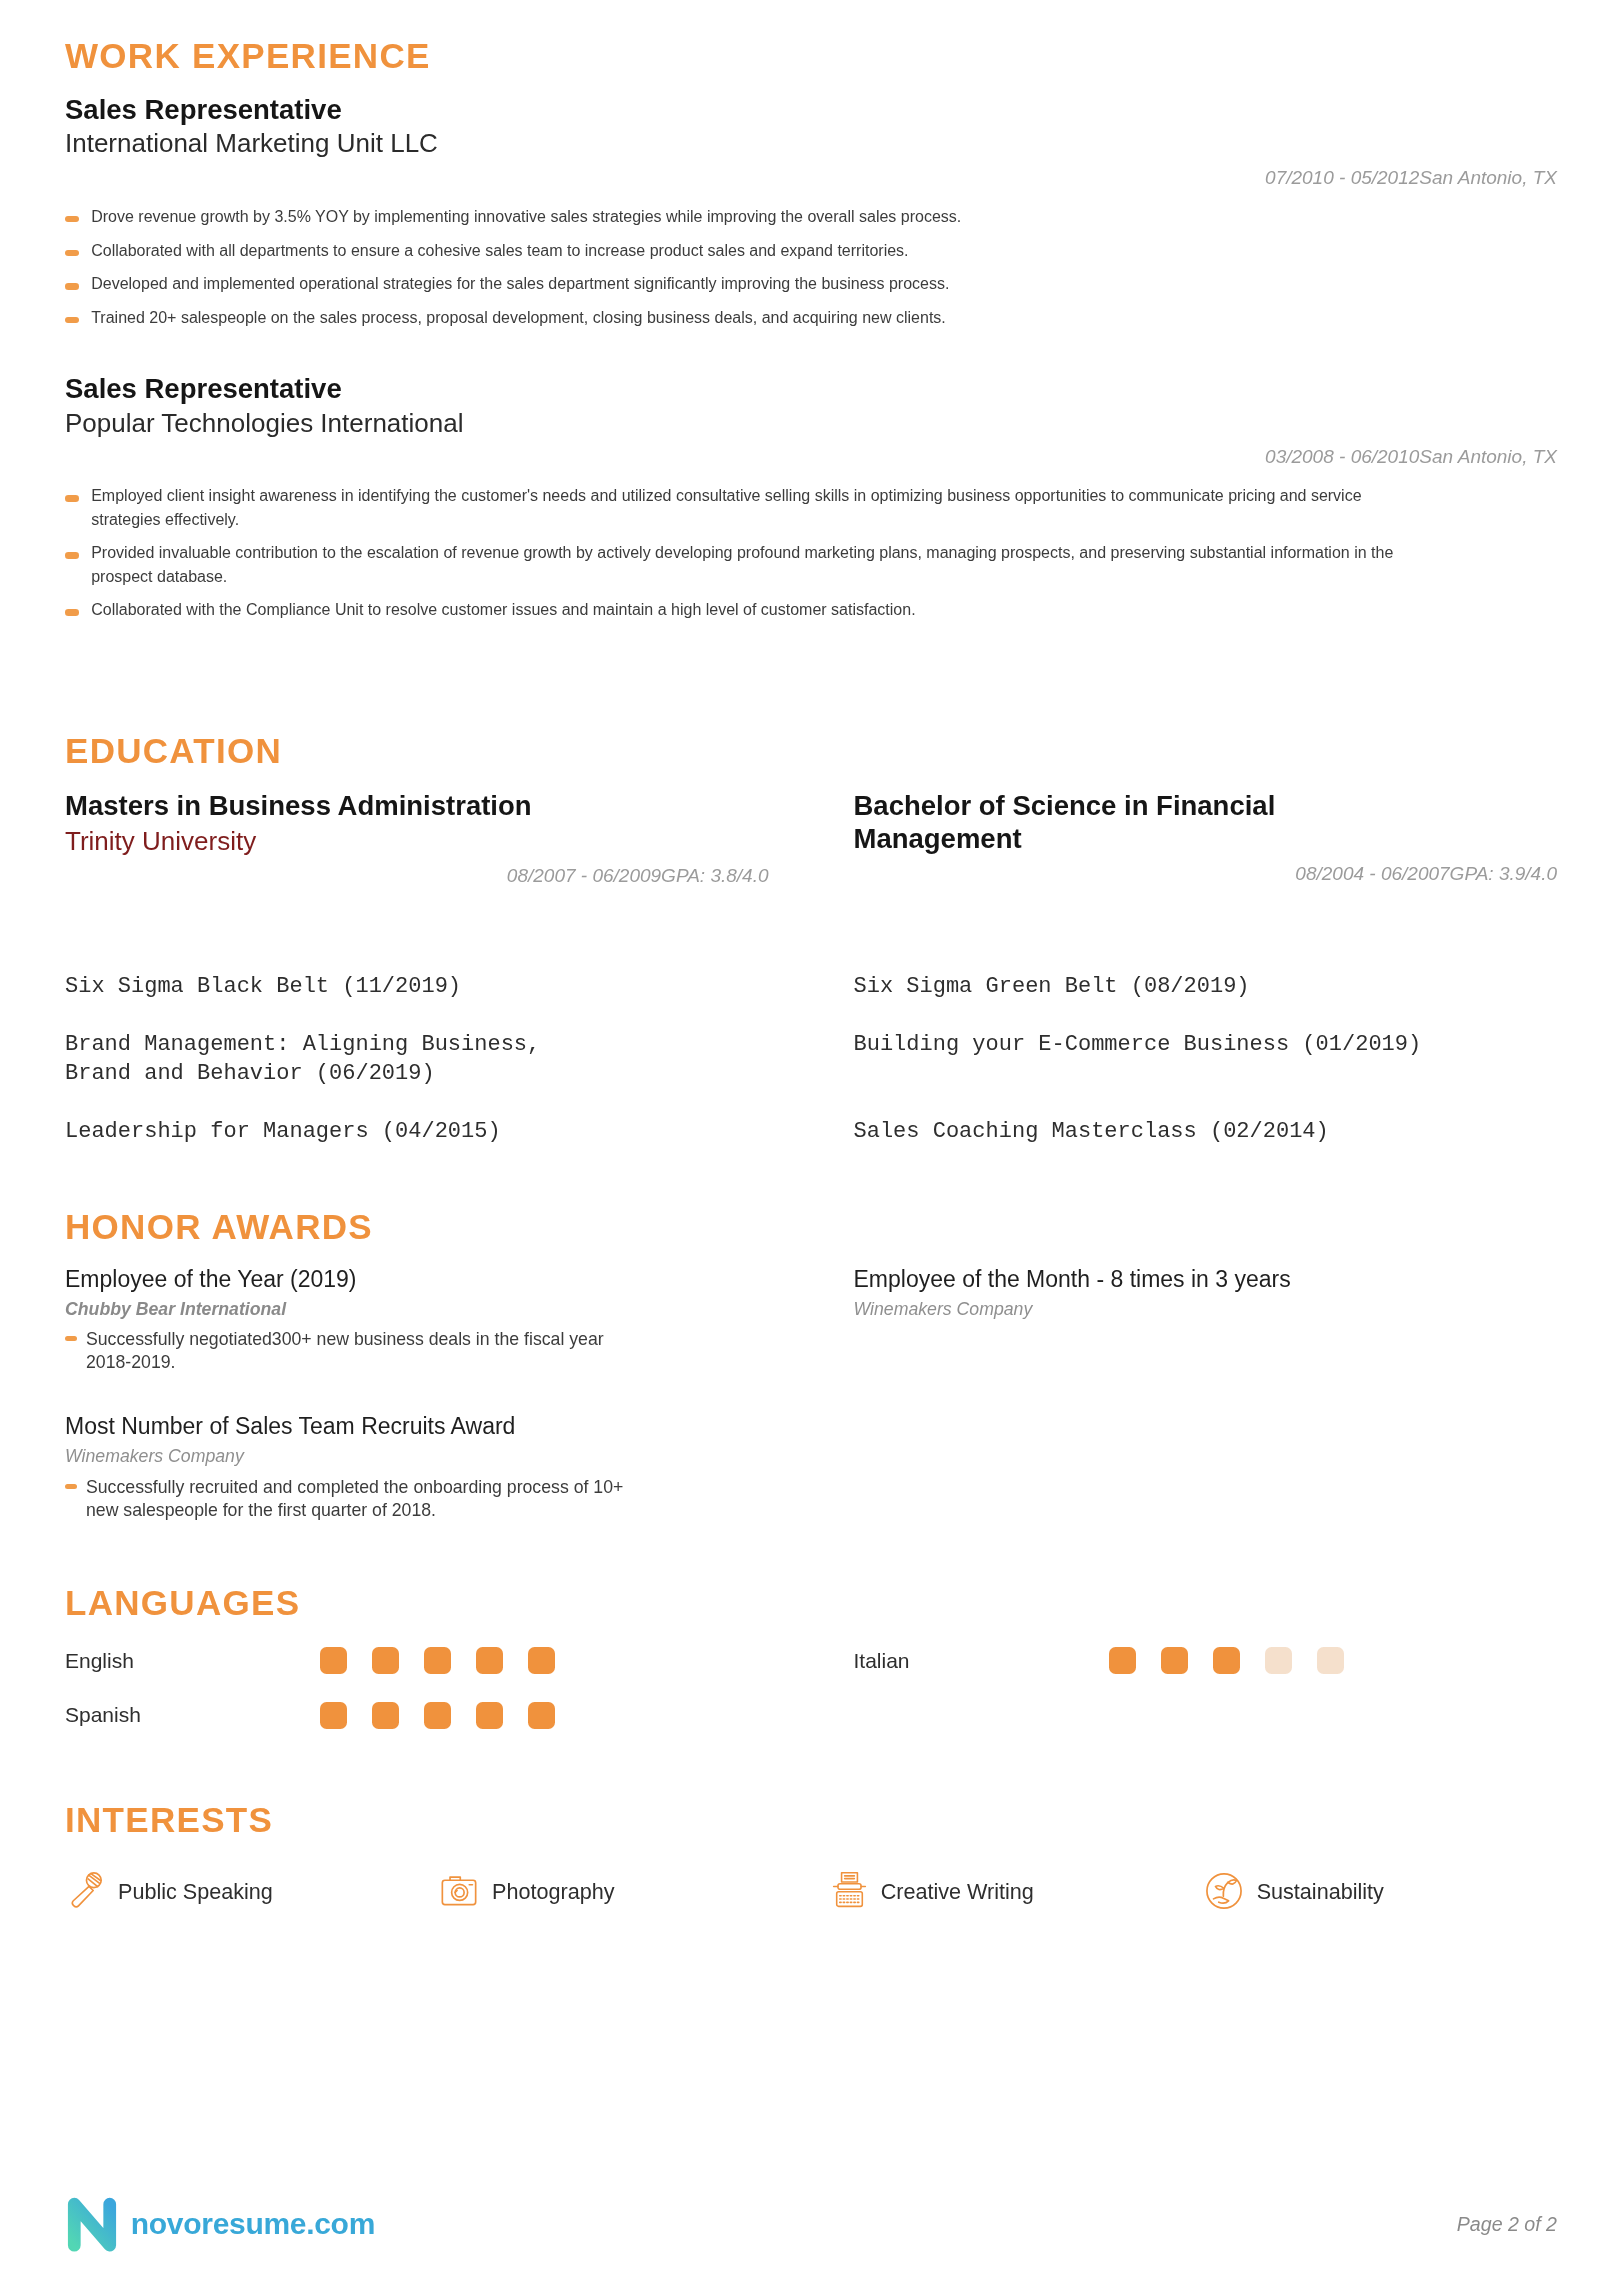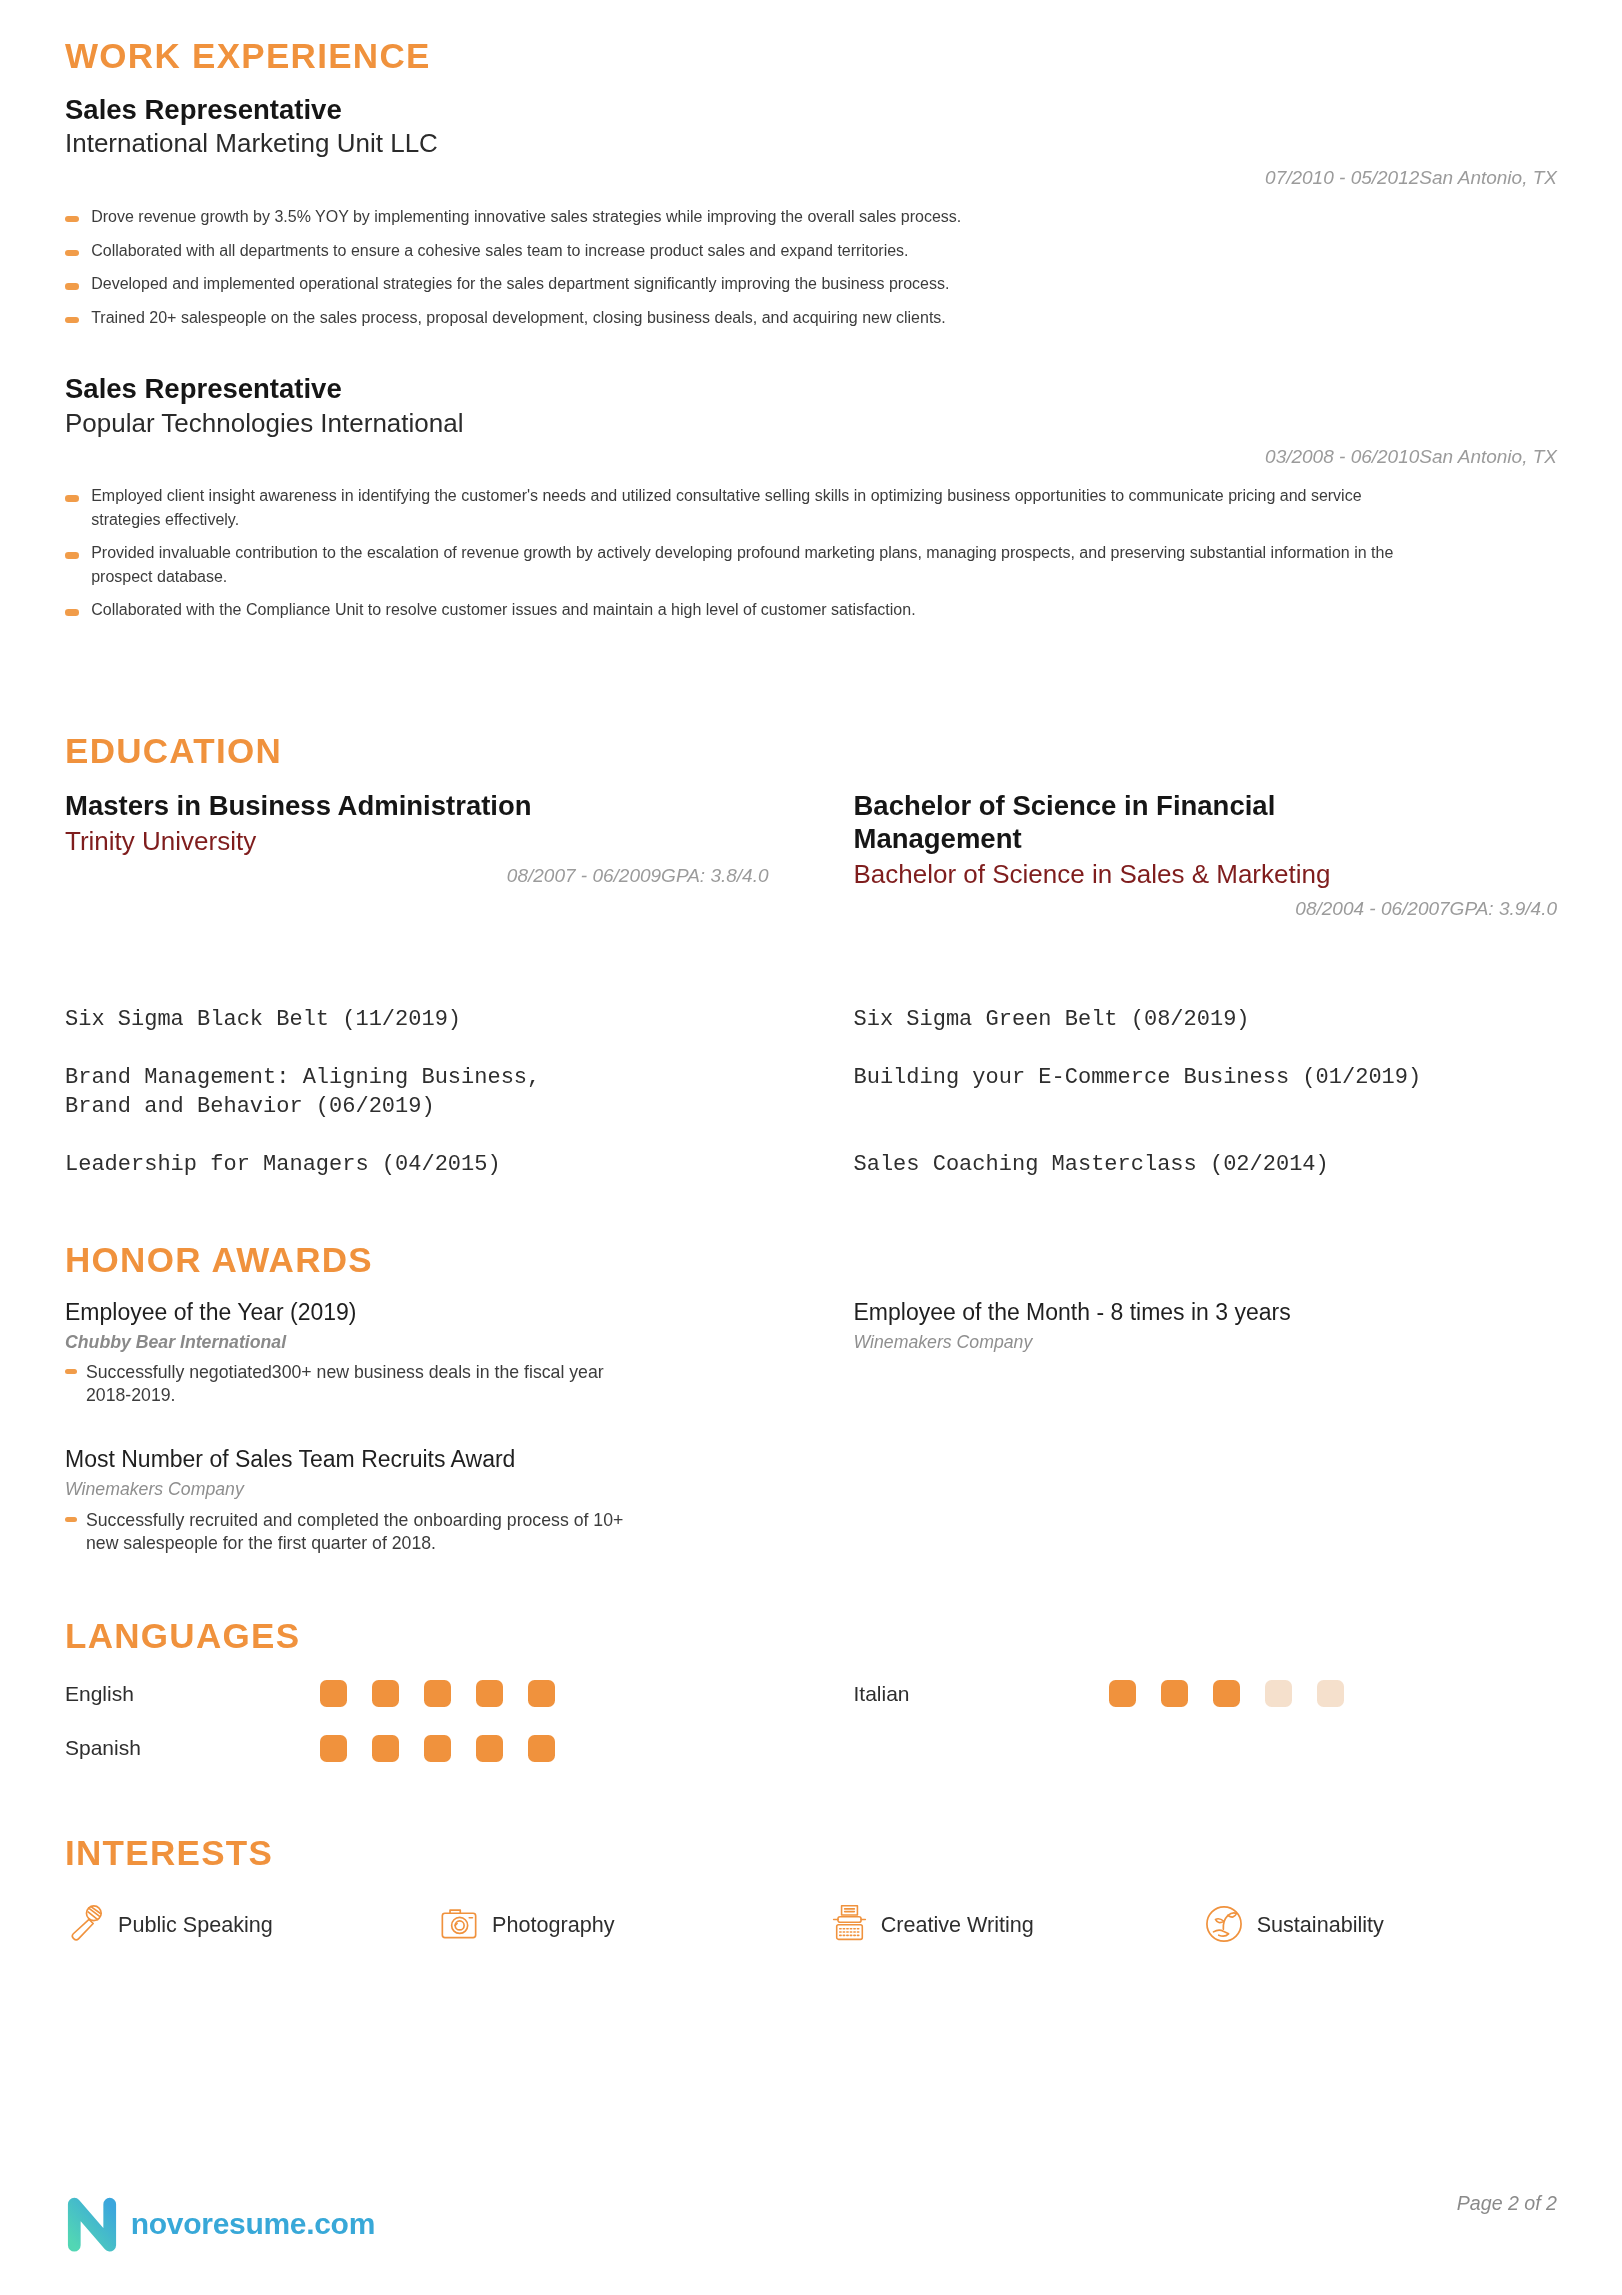--- a/index.html
+++ b/index.html
@@ -62,21 +62,21 @@
   .sq { width:27px; height:27px; border-radius:6.5px; display:inline-block; }
   .sq.on  { background:#F0923D; }
   .sq.off { background:#F5E0CC; }
   
   .int-section { margin-top:72px; }
   .int-grid { display:grid; grid-template-columns:1fr 1.05fr 1fr 0.95fr; margin-top:30px; }
   .interest-item { display:flex; align-items:center; gap:12px; }
   .interest-item svg { flex:0 0 auto; }
   .interest-label { font-size:21.6px; color:#2e2e2e; }
   
-  .footer { margin-top:auto; display:flex; align-items:flex-start; justify-content:space-between; }
+  .footer { margin-top:auto; display:flex; align-items:center; justify-content:space-between; }
   .brand { display:flex; align-items:center; gap:11.8px; text-decoration:none; }
   .brand-name { font-size:30px; font-weight:700; color:#38A8D8; letter-spacing:-0.3px; }
   .page-number { font-size:19.6px; font-style:italic; color:#8a8a8a; }
 </style>
 </head>
 <body>
 
 <section>
   <h2 class="section-title">WORK EXPERIENCE</h2>
 
@@ -137,21 +137,20 @@
     <div>
       <div class="degree">Masters in Business Administration</div>
       <div class="school">Trinity University</div>
       <div class="meta-row">
         <span class="meta">08/2007 - 06/2009</span>
         <span class="meta">GPA: 3.8/4.0</span>
       </div>
     </div>
     <div>
       <div class="degree narrow-title">Bachelor of Science in Financial Management</div>
-      <div class="school">Bachelor of Science in Sales &amp; Marketing</div>
       <div class="meta-row">
         <span class="meta">08/2004 - 06/2007</span>
         <span class="meta">GPA: 3.9/4.0</span>
       </div>
     </div>
   </div>
 </section>
 
 <section class="train-section">
   <div class="twocol train-grid">

